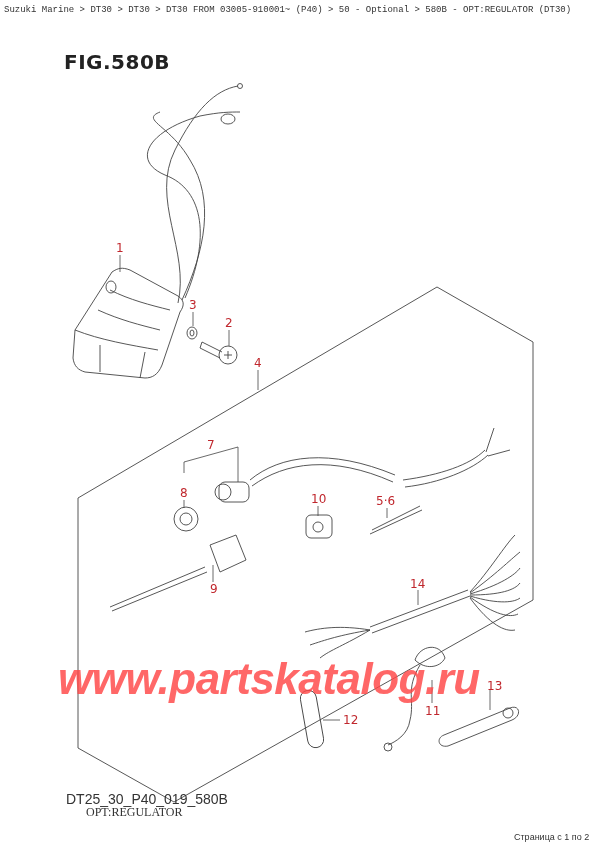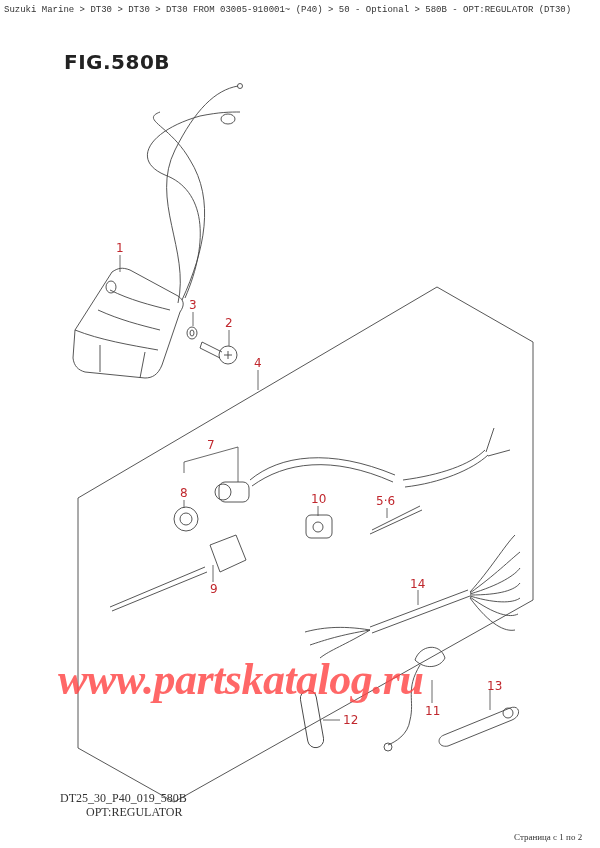--- a/index.html
+++ b/index.html
@@ -1,24 +1,24 @@
 <!DOCTYPE html>
 <html><head>
 <meta charset="utf-8">
 <style>
   html, body { margin:0; padding:0; background:#ffffff; }
   body { width:600px; height:848px; position:relative; overflow:hidden; font-family:"DejaVu Sans", sans-serif; }
   .breadcrumb { position:absolute; left:4px; top:5px; font-size:9px; color:#333; white-space:nowrap; font-family:Liberation Mono, monospace; }
   .fig-title { position:absolute; left:64px; top:50px; font-size:20px; font-weight:bold; color:#222; letter-spacing:0.5px; font-family:"DejaVu Sans", sans-serif; }
   .diagram { position:absolute; left:0; top:0; width:600px; height:848px; }
   .callout { font-family:"DejaVu Sans", sans-serif; font-size:12px; fill:#c0272d; }
-  .watermark { position:absolute; left:58px; top:654px; font-size:44px; font-weight:bold; font-style:italic; color:rgba(255,70,70,0.82); font-family:Liberation Serif, serif; letter-spacing:-0.5px; white-space:nowrap; }
-  .code { position:absolute; left:60px; top:791px; font-size:12px; color:#333; font-family:Liberation Serif, serif; }
+  .watermark { position:absolute; left:58px; top:654px; font-size:44px; font-weight:bold; font-style:italic; color:rgba(255,70,70,0.82); font-family:Liberation Sans, sans-serif; letter-spacing:-0.5px; white-space:nowrap; }
+  .code { position:absolute; left:66px; top:791px; font-size:14px; color:#333; font-family:Liberation Sans, sans-serif; }
   .sub { position:absolute; left:66px; top:805px; font-size:12px; color:#333; font-family:Liberation Serif, serif;margin-left:20px; }
-  .pager { position:absolute; left:514px; top:832px; font-size:9px; color:#333; font-family:Liberation Serif, serif; }
+  .pager { position:absolute; left:514px; top:832px; font-size:9px; color:#333; font-family:Liberation Sans, sans-serif; }
 </style>
 </head>
 <body>
 
 <div class="breadcrumb">Suzuki Marine &gt; DT30 &gt; DT30 &gt; DT30 FROM 03005-910001~ (P40) &gt; 50 - Optional &gt; 580B - OPT:REGULATOR (DT30)</div>
 <div class="fig-title">FIG.580B</div>
 
 <svg class="diagram" viewBox="0 0 600 848" xmlns="http://www.w3.org/2000/svg">
   <g fill="none" stroke="#444" stroke-width="0.9">
 

